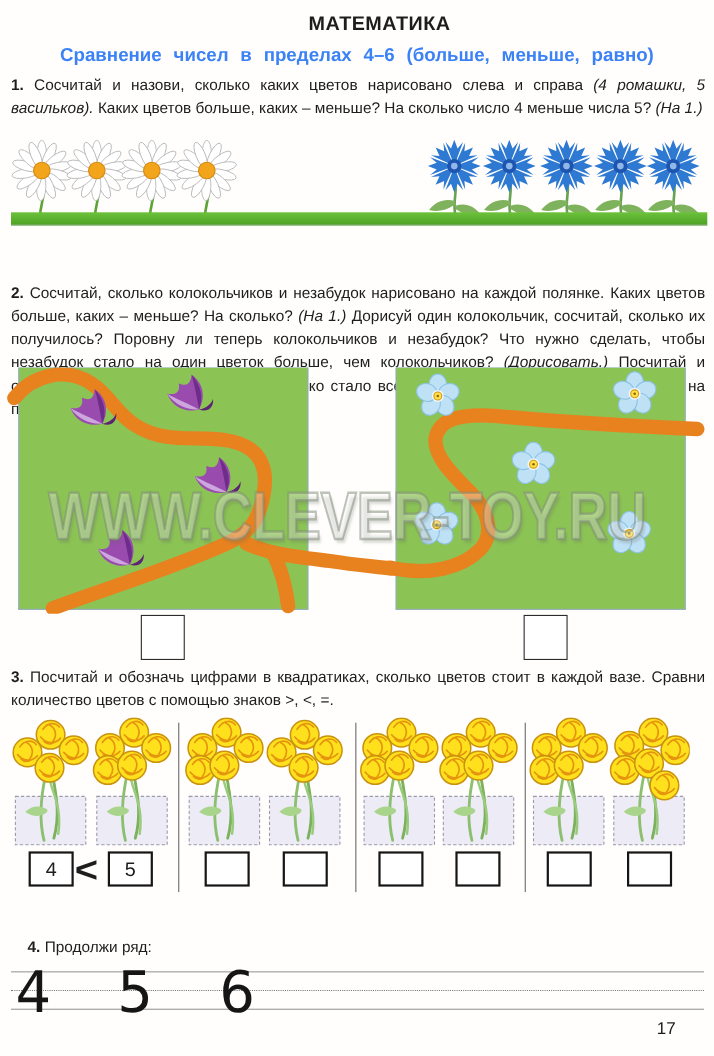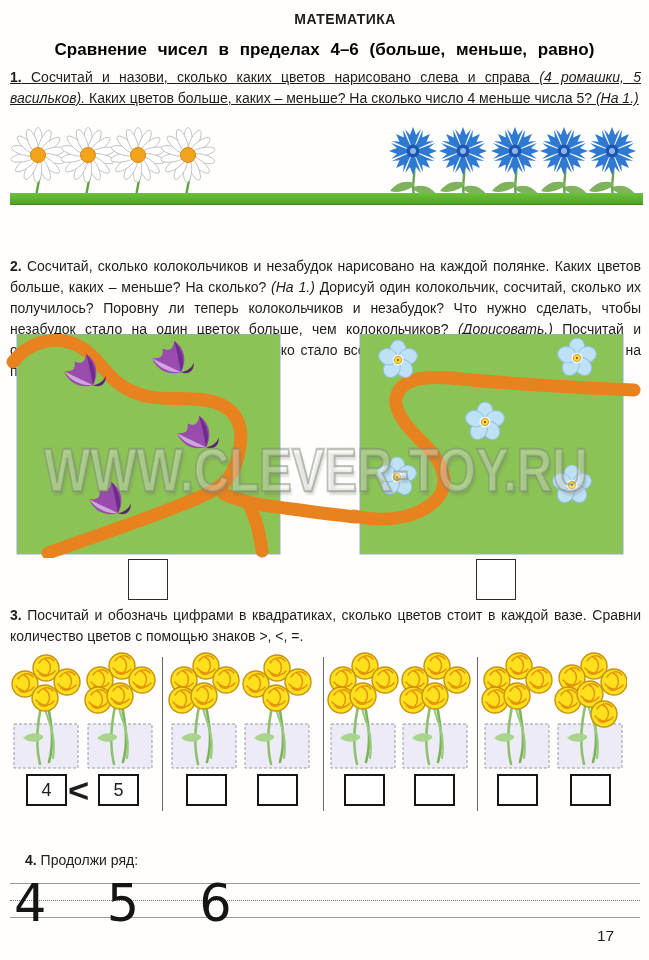--- a/index.html
+++ b/index.html
@@ -1,26 +1,26 @@
 <!DOCTYPE html>
 <html><head>
 <meta charset="utf-8">
 <style>
   * { margin:0; padding:0; box-sizing:border-box; }
   html,body { width:649px; height:960px; }
   body { position:relative; background:#fffefc; font-family:"Liberation Sans",sans-serif; color:#1d1d1d; overflow:hidden; }
   .abs { position:absolute; }
 
-  .page-title { top:11px; left:0; width:649px; text-align:center; font-size:14px; font-weight:bold; letter-spacing:.4px;padding-left:41px; }
-  .page-subtitle { top:40px; left:0; width:649px; text-align:center; font-size:17px; font-weight:bold; color:#000000; word-spacing:6px; }
+  .page-title { top:11px; left:0; width:649px; text-align:center; font-size:18px; font-weight:bold; letter-spacing:.4px;padding-left:41px; }
+  .page-subtitle { top:40px; left:0; width:649px; text-align:center; font-size:17px; font-weight:bold; color:#3b82f6; word-spacing:6px; }
 
   .task { left:10px; width:631px; text-align:justify; font-size:14px; line-height:21px; }
   .task .num { font-weight:bold; }
   .task i { font-style:italic; }
-  #task1 { top:67px;text-decoration:underline; }
+  #task1 { top:67px; }
   #task2 { top:213px;margin-top:43px; }
   #task3 { top:605px; }
   #task4 { top:850px;margin-left:15px; }
 
   #flower-row { top:118px; left:0; }
   #grass-strip { top:193px; left:10px; width:633px; height:12px;
      background:linear-gradient(#6cc23a,#4ea327); border-bottom:1px solid #3d8a1e; }
 
   #meadow { top:334px; left:0; }
   #watermark { top:442px; left:44px; width:605px; font-size:49px; font-weight:bold;

